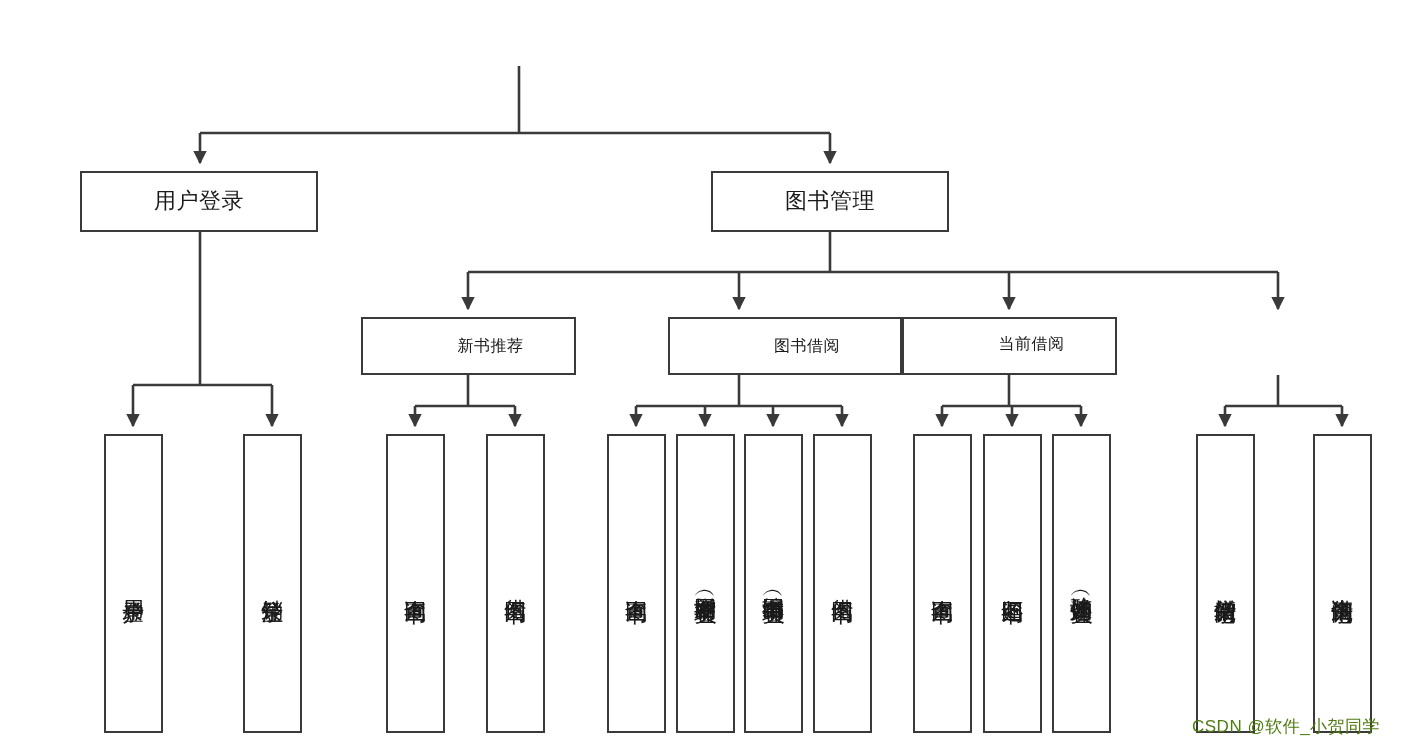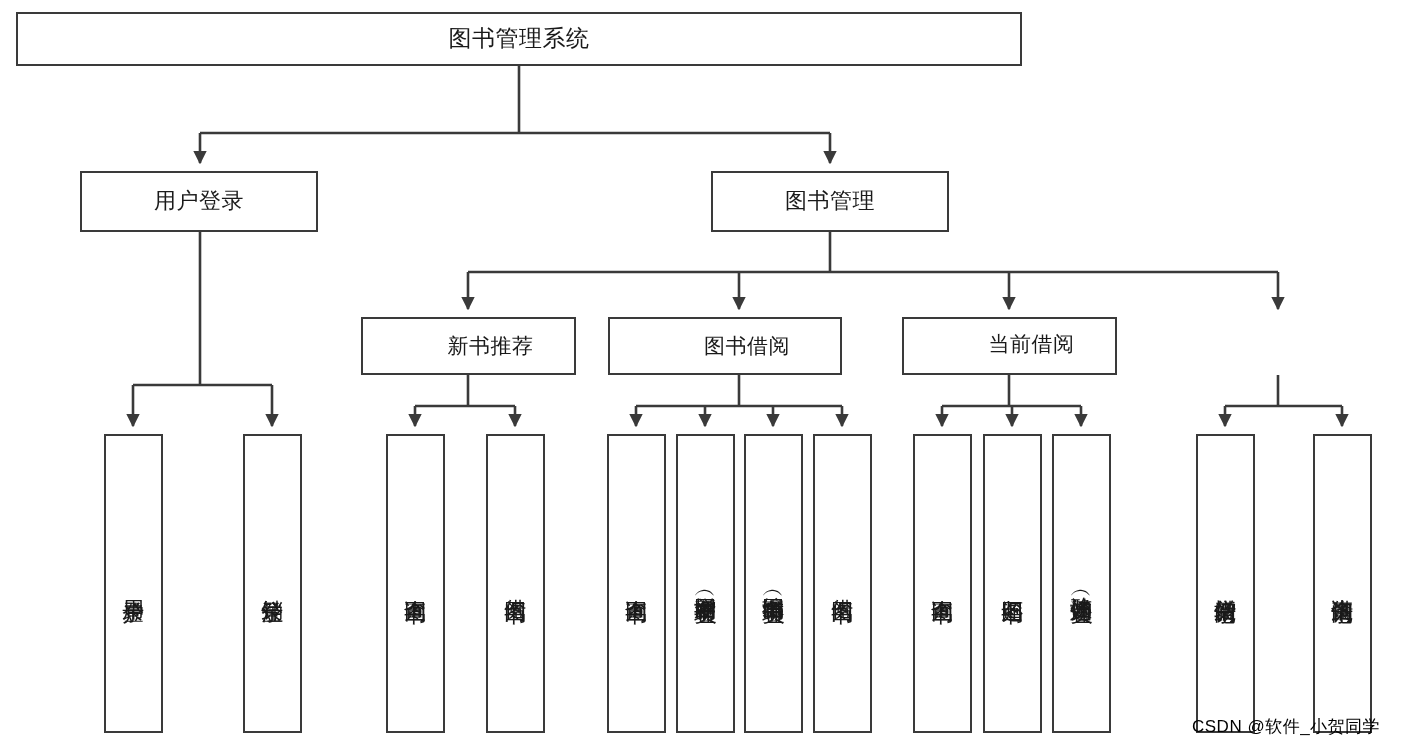--- a/index.html
+++ b/index.html
@@ -38,38 +38,38 @@
     text-align:center;
     line-height:1.12;
     letter-spacing:0.5px;
   }
   
   .node.root{ }
   .node.root .lbl{ font-size:23px; }
   
   .node.lvl2 .lbl{ font-size:22px; }
   
-  .node.lvl3 .lbl{ font-size:21px;margin-left:44px; }
+  .node.lvl3 .lbl{ font-size:16px;margin-left:44px; }
   
   .node.leaf{
     align-items:center;
     justify-content:center;
     padding:4px 0;
   }
   .node.leaf .lbl{
     writing-mode:vertical-rl;
     text-orientation:upright;
     font-size:22px;
     line-height:1.16;
     letter-spacing:1px;
     max-height:100%;
   }
   .watermark{
     position:absolute;
-    color:#000000;
+    color:#4d7c0f;
     font-size:17px;
     white-space:nowrap;
     z-index:3;
     letter-spacing:0.5px;
   }
 </style>
 </head>
 <body>
 
 <div id="canvas">
@@ -117,35 +117,32 @@
       <path d="M 1012 406 L 1012 426" marker-end="url(#arrow)"></path>
       <path d="M 1081 406 L 1081 426" marker-end="url(#arrow)"></path>
 
       <path d="M 1278 375 L 1278 406"></path>
       <path d="M 1225 406 L 1342 406"></path>
       <path d="M 1225 406 L 1225 426" marker-end="url(#arrow)"></path>
       <path d="M 1342 406 L 1342 426" marker-end="url(#arrow)"></path>
     </g>
   </svg>
 
-  <div class="node root" style="left:16px; top:12px; width:1006px; height:54px;">
-    <span class="lbl">图书管理系统</span>
-  </div>
 
   <div class="node lvl2" style="left:80px; top:171px; width:238px; height:61px;">
     <span class="lbl">用户登录</span>
   </div>
   <div class="node lvl2" style="left:711px; top:171px; width:238px; height:61px;">
     <span class="lbl">图书管理</span>
   </div>
 
   <div class="node lvl3" style="left:361px; top:317px; width:215px; height:58px;">
     <span class="lbl">新书推荐</span>
   </div>
-  <div class="node lvl3" style="left:608px; top:317px; width:234px; height:58px;">
+  <div class="node lvl3" style="left:668px; top:317px; width:234px; height:58px;">
     <span class="lbl">图书借阅</span>
   </div>
   <div class="node lvl3" style="left:902px; top:317px; width:215px; height:58px;font-family:Liberation Mono, monospace;">
     <span class="lbl">当前借阅</span>
   </div>
 
   <div class="node leaf" style="left:104px; top:434px; width:59px; height:299px;">
     <span class="lbl">用户登录</span>
   </div>
   <div class="node leaf" style="left:243px; top:434px; width:59px; height:299px;">

